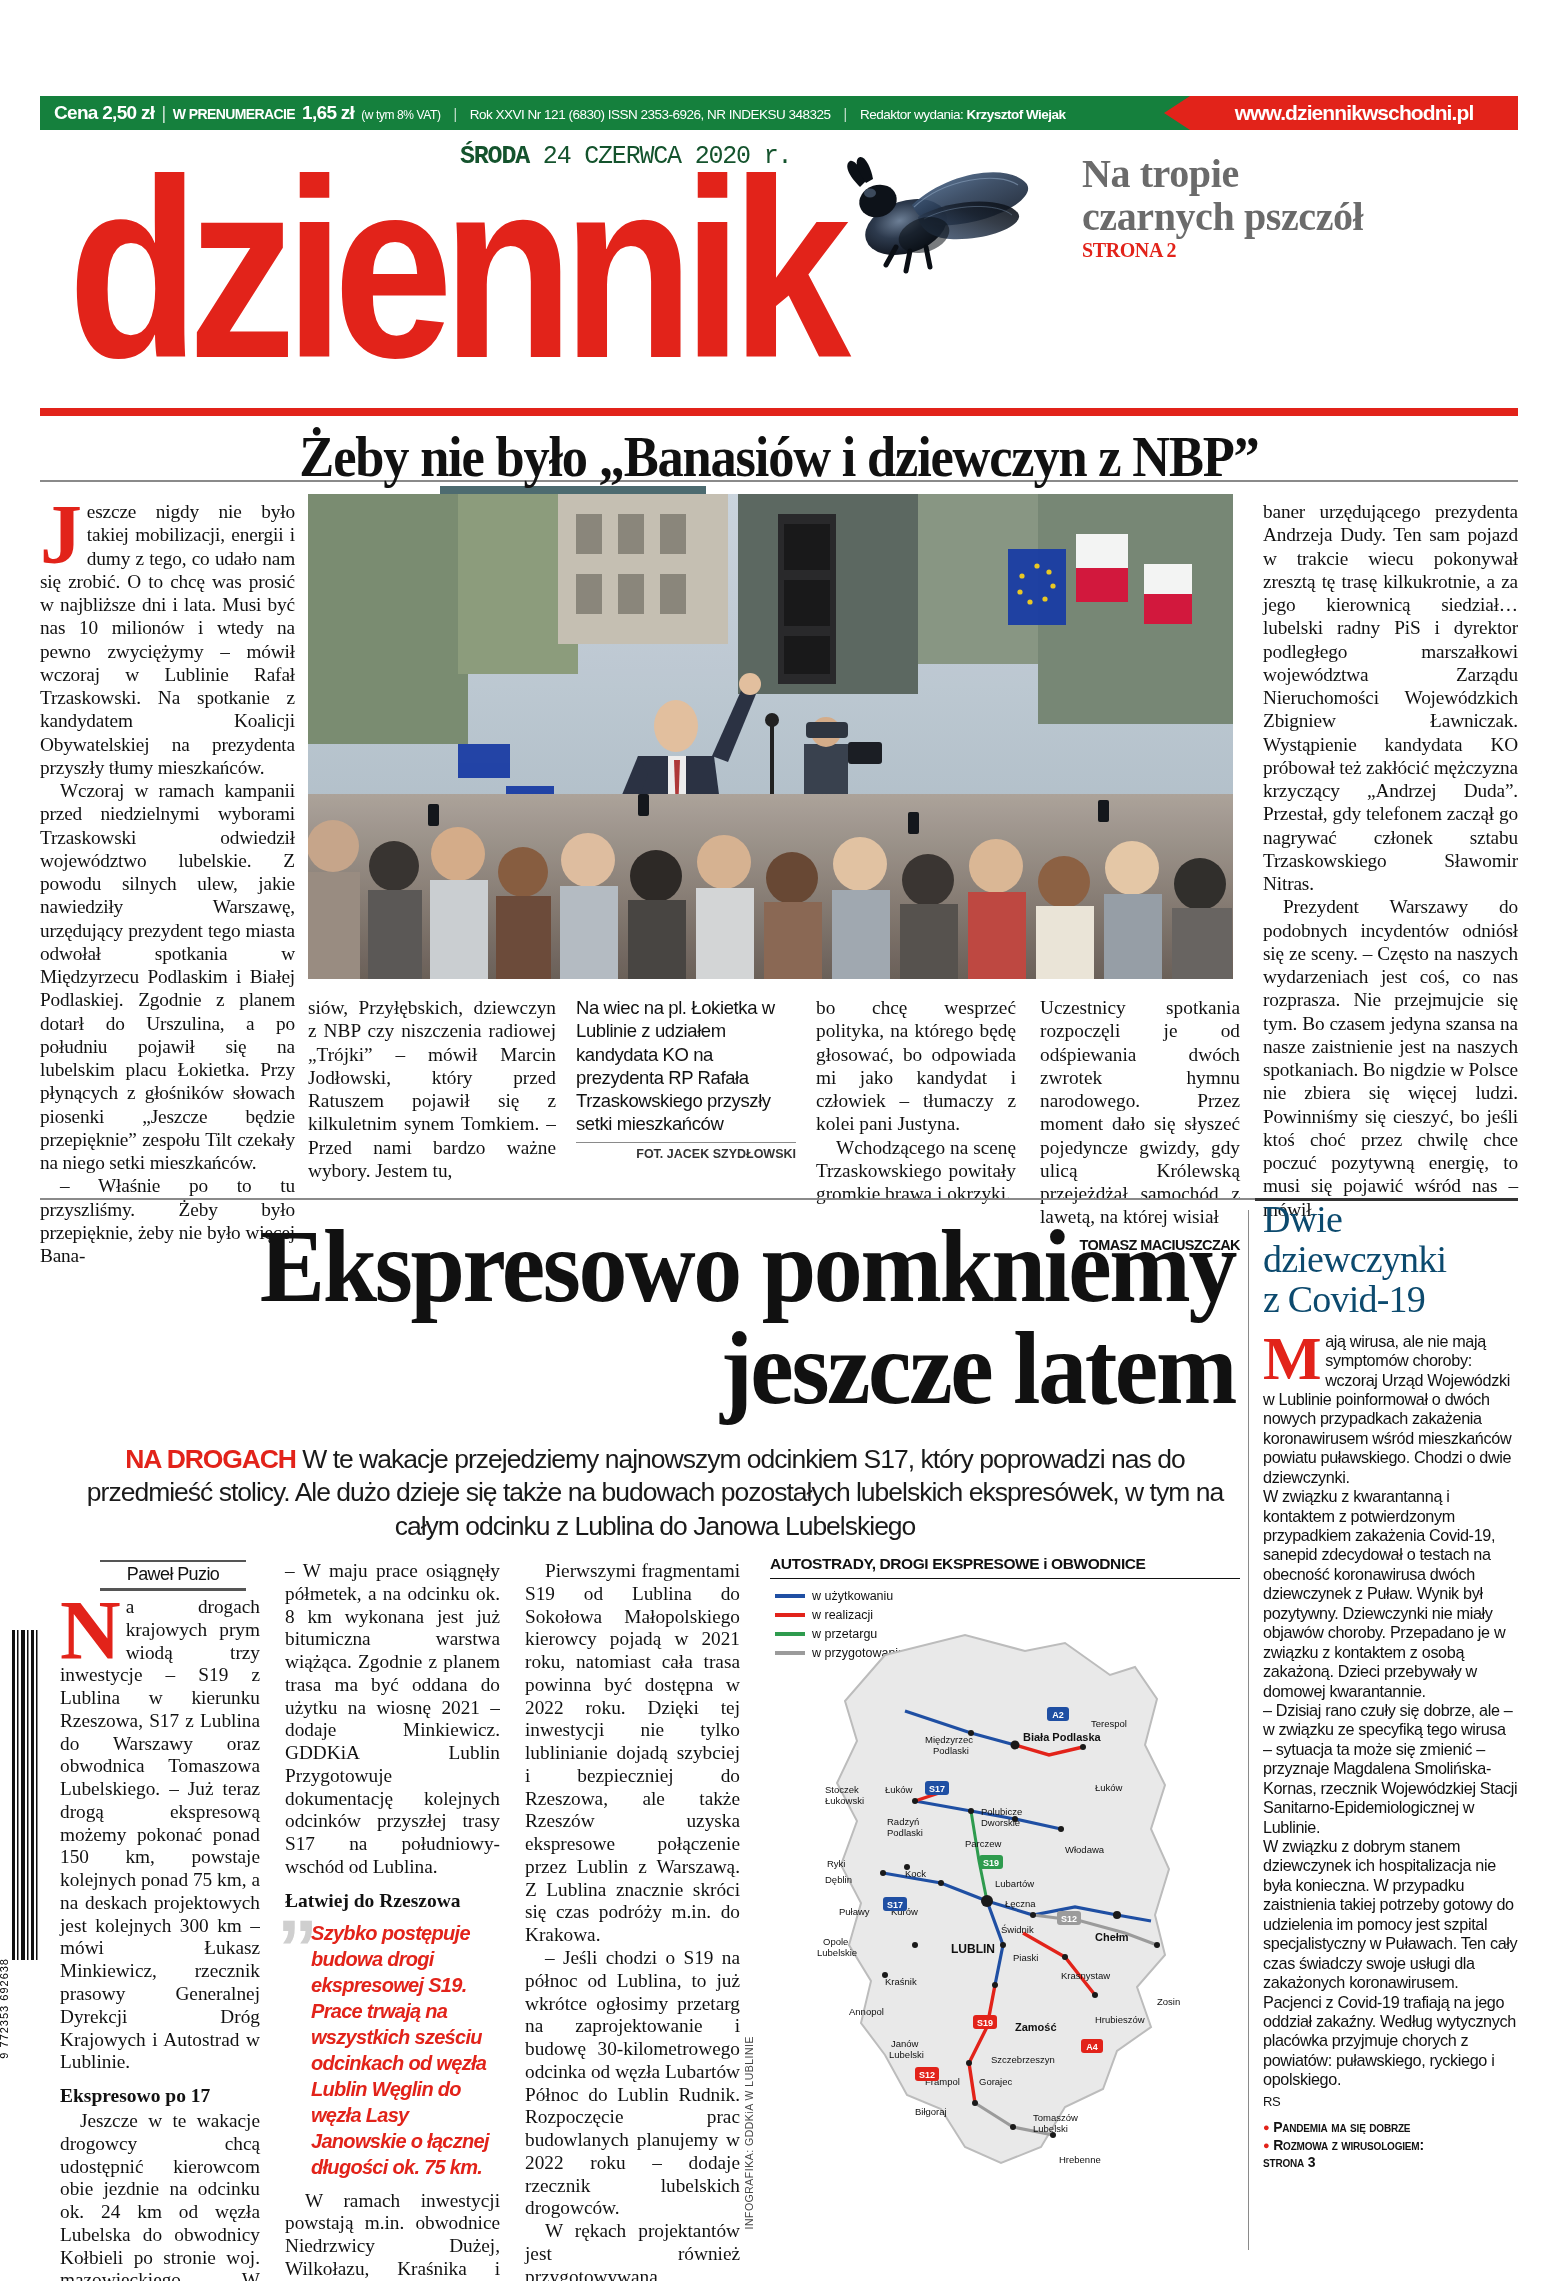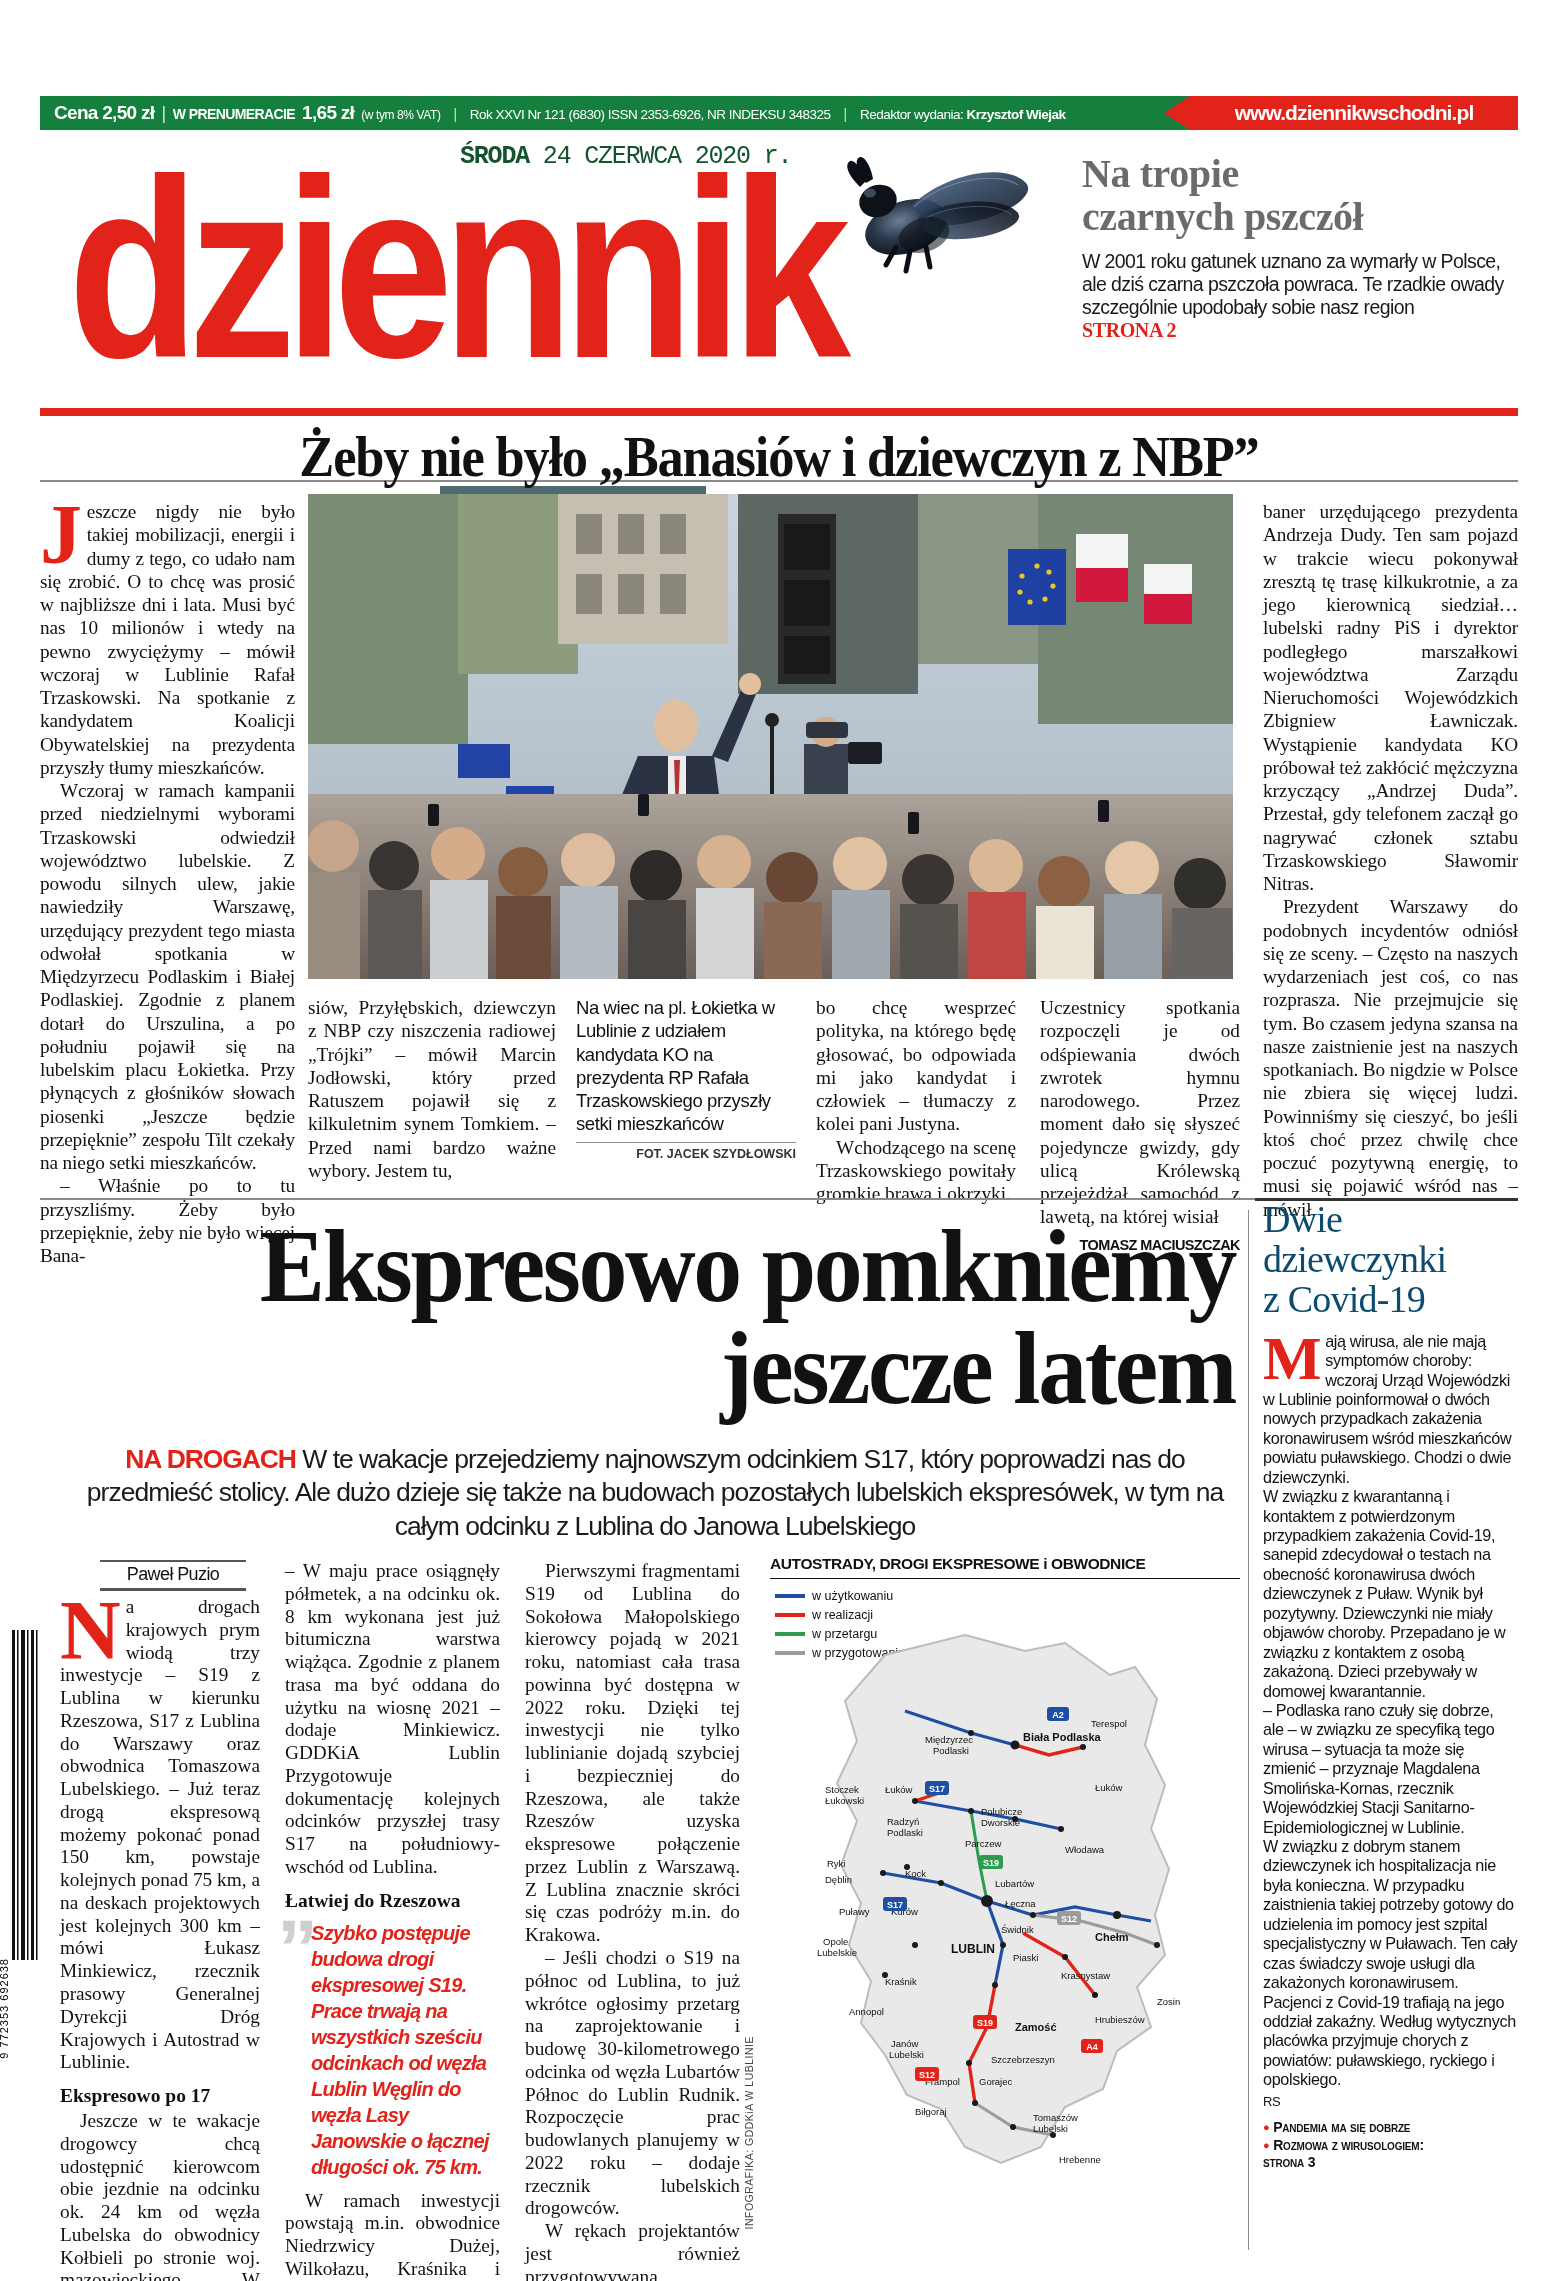--- a/index.html
+++ b/index.html
@@ -299,21 +299,20 @@
       <path d="M72 70 C108 36, 168 28, 186 48 C198 62, 158 86, 112 90 C92 92, 78 84, 72 70 Z" fill="url(#wingG)"></path>
       <path d="M78 82 C112 62, 166 62, 178 78 C186 90, 148 106, 110 104 C92 103, 80 94, 78 82 Z" fill="url(#wingG2)" opacity="0.92"></path>
       <path d="M74 72 C104 44, 158 36, 178 50" fill="none" stroke="#8fa7c2" stroke-width="1.2" opacity=".55"></path>
       <path d="M84 84 C114 68, 158 68, 172 80" fill="none" stroke="#7b92ad" stroke-width="1" opacity=".45"></path>
       <path d="M56 112 L46 130 M70 116 L66 136 M86 112 L90 132" stroke="#0b0f15" stroke-width="5" stroke-linecap="round"></path>
       <ellipse cx="84" cy="100" rx="26" ry="17" transform="rotate(-18 84 100)" fill="#0a0e14" opacity=".55"></ellipse>
     </svg>
 
     <div class="promo">
       <h2><span>Na tropie</span><br><span>czarnych pszczół</span></h2>
-      <p>W 2001 roku gatunek uznano za wymarły w Polsce, ale dziś czarna pszczoła powraca. Te rzadkie owady szczególnie upodobały sobie nasz region</p>
       <span class="strona">STRONA 2</span>
     </div>
   </div>
 
   <div class="rule-red" style="left:40px; top:408px; width:1478px; height:8px;"></div>
   <div class="rule-grey" style="left:40px; top:480px; width:1478px; height:1.5px;"></div>
 
   <div class="lead-head">Żeby nie było „Banasiów i dziewczyn z NBP”</div>
 
   <div class="s1">
@@ -674,21 +673,21 @@
 
   <div class="s3">
     <h2>
       <span>Dwie</span><br>
       <span>dziewczynki</span><br>
       <span>z Covid-19</span>
     </h2>
     <div class="body">
       <p><span class="dropcap-m">M</span><span>ają wirusa, ale nie mają symptomów choroby: wczoraj Urząd Wojewódzki w Lublinie poinformował o dwóch nowych przypadkach zakażenia koronawirusem wśród mieszkańców powiatu puławskiego. Chodzi o dwie dziewczynki.</span></p>
       <p>W związku z kwarantanną i kontaktem z potwierdzonym przypadkiem zakażenia Covid-19, sanepid zdecydował o testach na obecność koronawirusa dwóch dziewczynek z Puław. Wynik był pozytywny. Dziewczynki nie miały objawów choroby. Przepadano je w związku z kontaktem z osobą zakażoną. Dzieci przebywały w domowej kwarantannie.</p>
-      <p>– Podlaska rano czuły się dobrze, ale – w związku ze specyfiką tego wirusa – sytuacja ta może się zmienić – przyznaje Magdalena Smolińska-Kornas, rzecznik Wojewódzkiej Stacji Sanitarno-Epidemiologicznej w Lublinie.</p>
+      <p>– Dzisiaj rano czuły się dobrze, ale – w związku ze specyfiką tego wirusa – sytuacja ta może się zmienić – przyznaje Magdalena Smolińska-Kornas, rzecznik Wojewódzkiej Stacji Sanitarno-Epidemiologicznej w Lublinie.</p>
       <p>W związku z dobrym stanem dziewczynek ich hospitalizacja nie była konieczna. W przypadku zaistnienia takiej potrzeby gotowy do udzielenia im pomocy jest szpital specjalistyczny w Puławach. Ten cały czas świadczy swoje usługi dla zakażonych koronawirusem. Pacjenci z Covid-19 trafiają na jego oddział zakaźny. Według wytycznych placówka przyjmuje chorych z powiatów: puławskiego, ryckiego i opolskiego.</p>
       <div class="rs">RS</div>
       <div class="s3-refs">
         <div><span class="bullet">●</span> <span>Pandemia ma się dobrze</span></div>
         <div><span class="bullet">●</span> <span>Rozmowa z wirusologiem:</span></div>
         <div><span>strona 3</span></div>
       </div>
     </div>
   </div>
 

